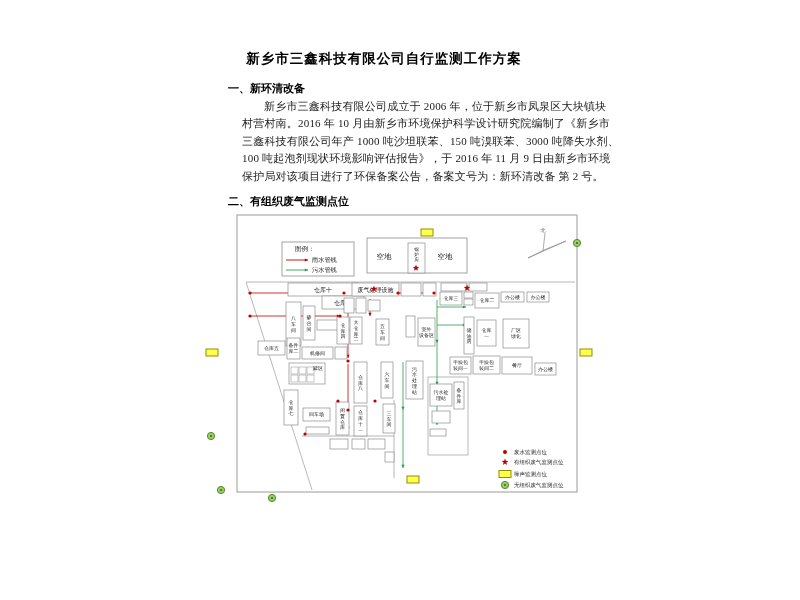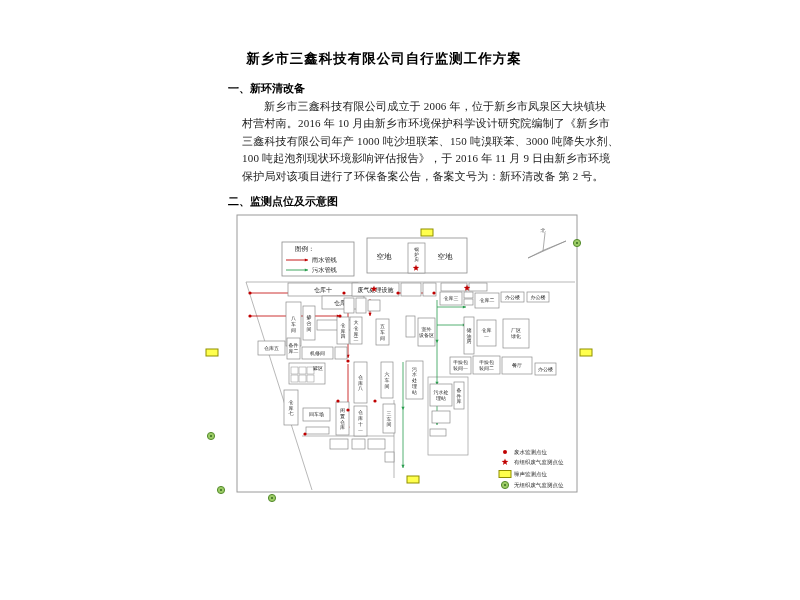--- a/index.html
+++ b/index.html
@@ -28,21 +28,21 @@
   <div class="sec-heading h1">一、新环清改备</div>
 
   <div class="para">
     <div class="line indent">新乡市三鑫科技有限公司成立于 2006 年，位于新乡市凤泉区大块镇块</div>
     <div class="line">村营村南。2016 年 10 月由新乡市环境保护科学设计研究院编制了《新乡市</div>
     <div class="line">三鑫科技有限公司年产 1000 吨沙坦联苯、150 吨溴联苯、3000 吨降失水剂、</div>
     <div class="line">100 吨起泡剂现状环境影响评估报告》，于 2016 年 11 月 9 日由新乡市环境</div>
     <div class="line">保护局对该项目进行了环保备案公告，备案文号为：新环清改备  第 2 号。</div>
   </div>
 
-  <div class="sec-heading h2">二、监测点位及示意图</div>
+  <div class="sec-heading h2">二、有组织废气监测点位</div>
 
   <svg id="plan" style="position:absolute;left:0;top:0;" width="800" height="600" viewBox="0 0 800 600">
       <rect x="237" y="215" width="340" height="277" fill="none" stroke="#9a9a9a" stroke-width="1"></rect>
       <line x1="246" y1="282" x2="575" y2="282" stroke="#9a9a9a" stroke-width="0.7"></line>
       <line x1="246" y1="282" x2="312" y2="490" stroke="#9a9a9a" stroke-width="0.7"></line>
       <line x1="302" y1="436" x2="394" y2="436" stroke="#9a9a9a" stroke-width="0.7"></line>
       <line x1="394" y1="400" x2="394" y2="478" stroke="#9a9a9a" stroke-width="0.7"></line>
       <rect x="428" y="377" width="40" height="78" fill="none" stroke="#9a9a9a" stroke-width="0.7"></rect>
       <line x1="250" y1="293" x2="344" y2="293" stroke="#c00000" stroke-width="0.8"></line>
       <polygon points="344,293,340.8,294.6,340.8,291.4" fill="#c00000"></polygon>

